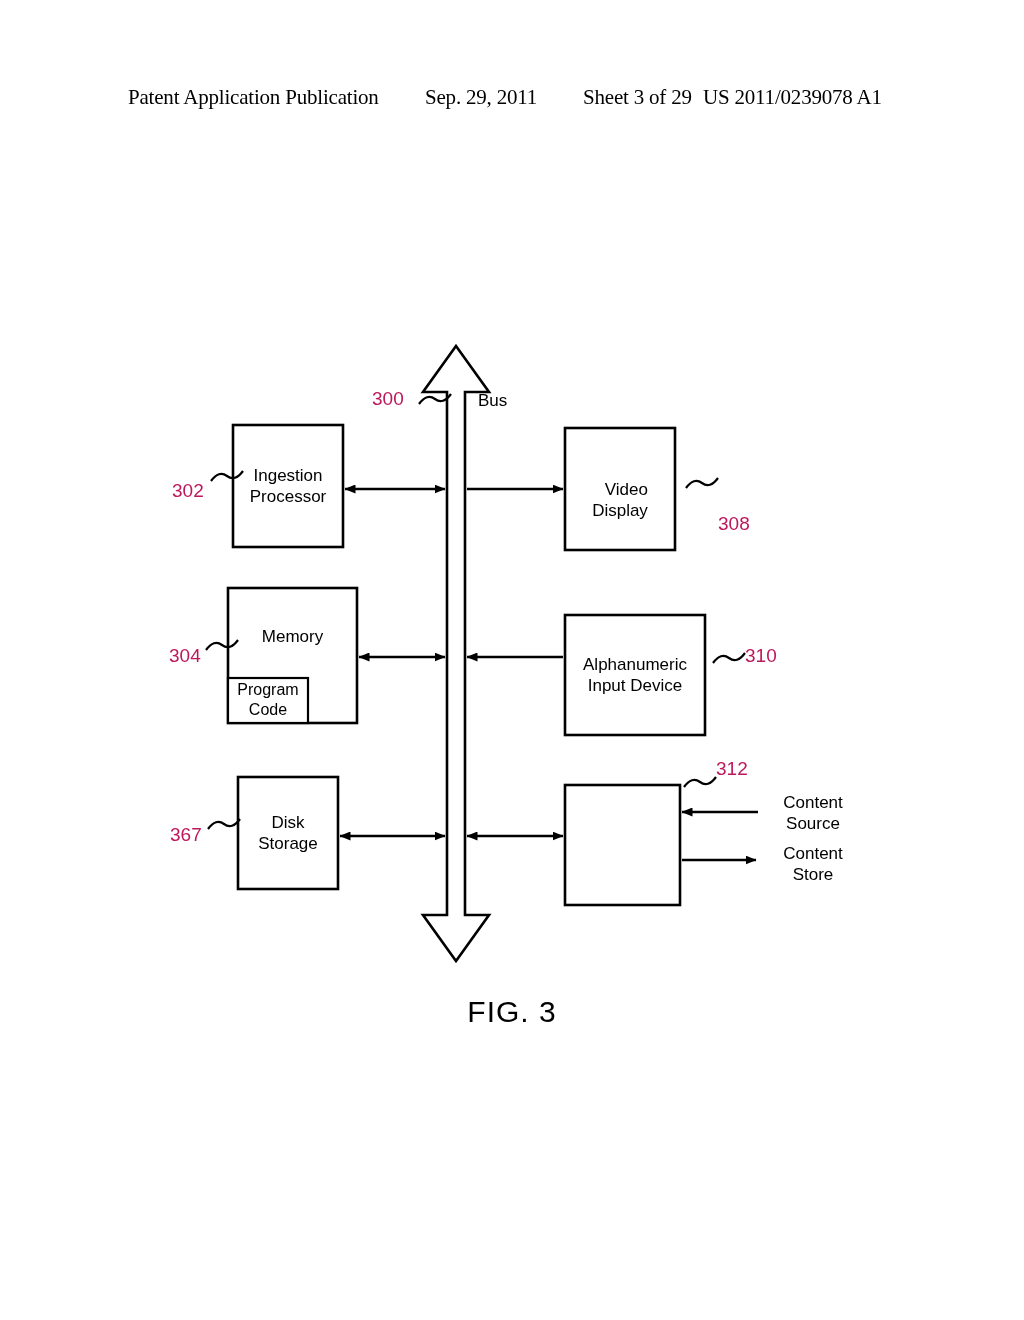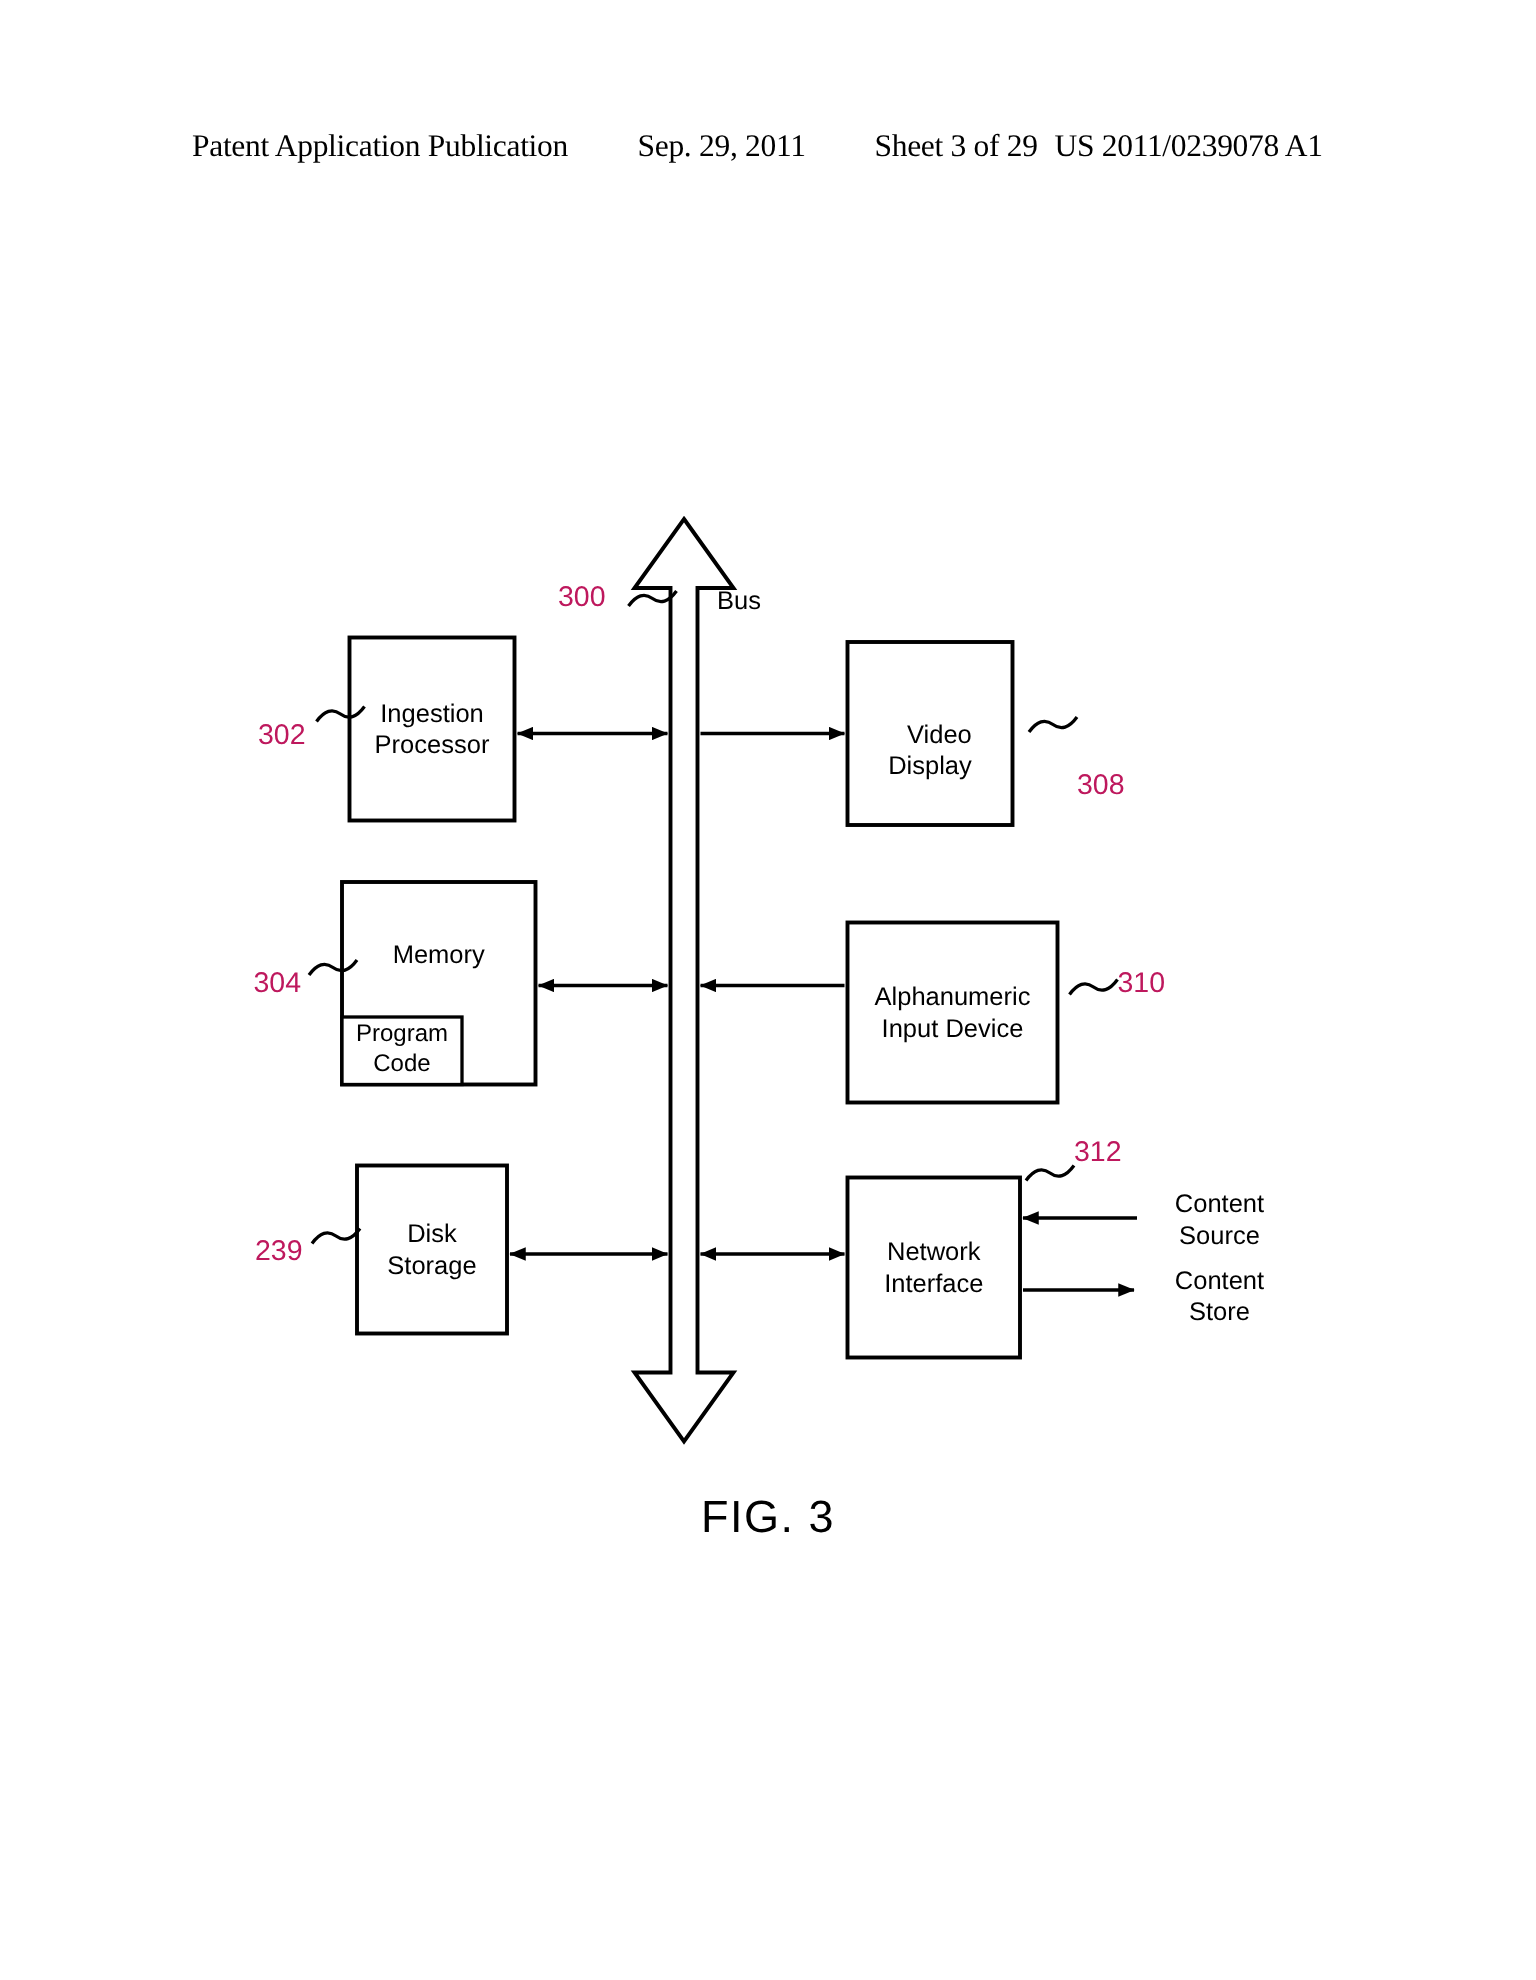--- a/index.html
+++ b/index.html
@@ -182,38 +182,36 @@
 
   <div class="fig-text blk-label" style="left:238px; top:777px; width:100px; height:112px;">Disk
 Storage</div>
 
   <div class="fig-text blk-label" style="left:565px; top:428px; width:110px; height:144px;text-align:right;">Video
 Display</div>
 
   <div class="fig-text blk-label" style="left:565px; top:615px; width:140px; height:120px;">Alphanumeric
 Input Device</div>
 
-  <div class="fig-text blk-label" style="left:565px; top:785px; width:115px; height:120px;">Network
-Interface</div>
 
   <div class="fig-text" style="left:758px; top:792px; width:110px; text-align:center;">Content
 Source</div>
 
   <div class="fig-text" style="left:758px; top:843px; width:110px; text-align:center;">Content
 Store</div>
 
   <div class="fig-text left-al" style="left:478px; top:390px;">Bus</div>
 
   <div class="ref-num" style="left:372px; top:388px;">300</div>
 
   <div class="ref-num" style="left:172px; top:480px;">302</div>
 
   <div class="ref-num" style="left:169px; top:645px;">304</div>
 
-  <div class="ref-num" style="left:170px; top:824px;">239</div>
+  <div class="ref-num" style="left:170px; top:824px;">367</div>
 
   <div class="ref-num" style="left:718px; top:469px;margin-top:44px;">308</div>
 
   <div class="ref-num" style="left:745px; top:645px;">310</div>
 
   <div class="ref-num" style="left:716px; top:758px;">312</div>
 
   <div class="fig-caption">FIG. 3</div>
 </div>
 

